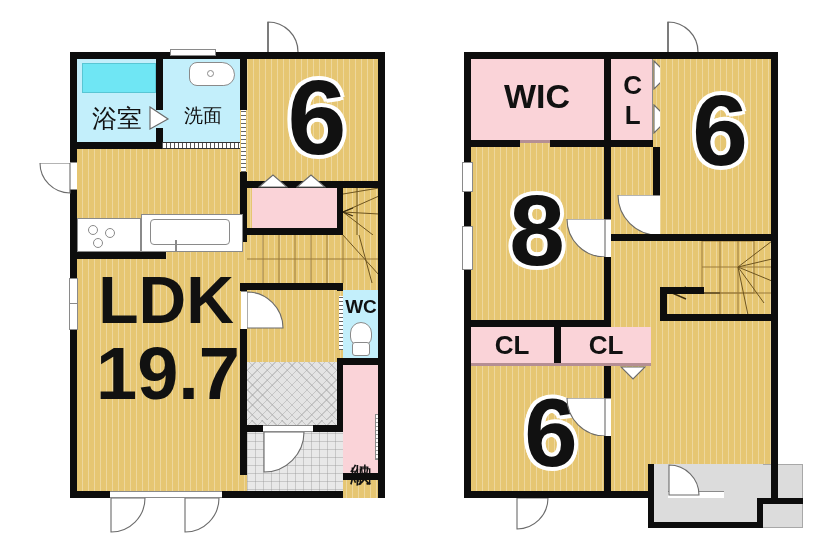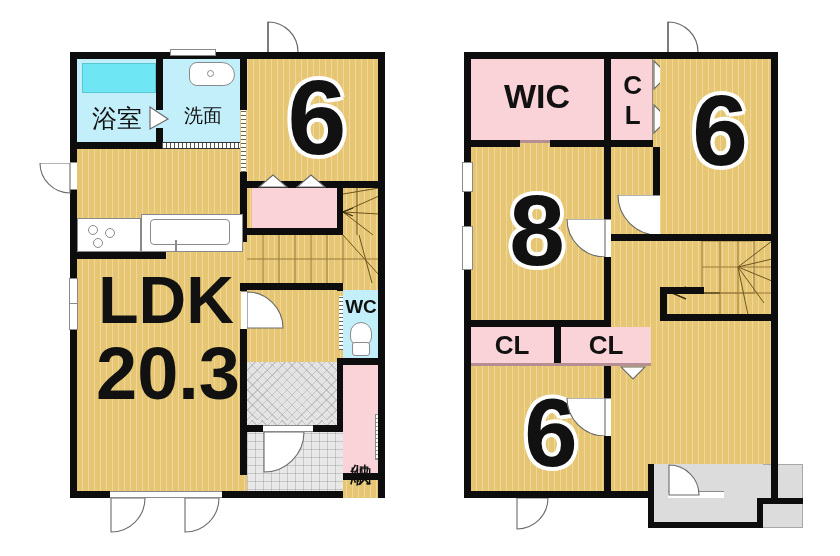--- a/index.html
+++ b/index.html
@@ -196,21 +196,21 @@
     <div class="outline" style="left:77px;top:218px;width:64px;height:34px;"></div>
     <div class="outline" style="left:88px;top:225px;width:10px;height:10px;border-radius:50%;"></div>
     <div class="outline" style="left:105px;top:228px;width:10px;height:10px;border-radius:50%;"></div>
     <div class="outline" style="left:93px;top:238px;width:10px;height:10px;border-radius:50%;"></div>
     <div class="outline" style="left:141px;top:214px;width:102px;height:38px;"></div>
     <div class="outline" style="left:150px;top:219px;width:80px;height:26px;border-radius:4px;"></div>
     <div class="thinline" style="left:175px;top:240px;width:2px;height:11px;"></div>
     <div class="wall" style="left:76px;top:252px;width:90px;height:7px;"></div>
 
     <div class="latin" style="left:86px;top:262px;width:160px;height:76px;font-size:66px;">LDK</div>
-    <div class="latin" style="left:86px;top:330px;width:164px;height:86px;font-size:74px;">20.3</div>
+    <div class="latin" style="left:86px;top:330px;width:164px;height:86px;font-size:74px;">19.7</div>
 
     <div class="wall" style="left:70px;top:52px;width:315px;height:7px;"></div>
     <div class="wall" style="left:70px;top:52px;width:7px;height:110px;"></div>
     <div class="wall" style="left:70px;top:190px;width:7px;height:88px;"></div>
     <div class="wall" style="left:70px;top:330px;width:7px;height:168px;"></div>
     <div class="wall" style="left:378px;top:52px;width:7px;height:446px;"></div>
     <div class="wall" style="left:70px;top:491px;width:178px;height:7px;"></div>
 
     <div class="white" style="left:70px;top:162px;width:7px;height:28px;"></div>
     <div class="thinline" style="left:70px;top:162px;width:7px;height:1px;"></div>

